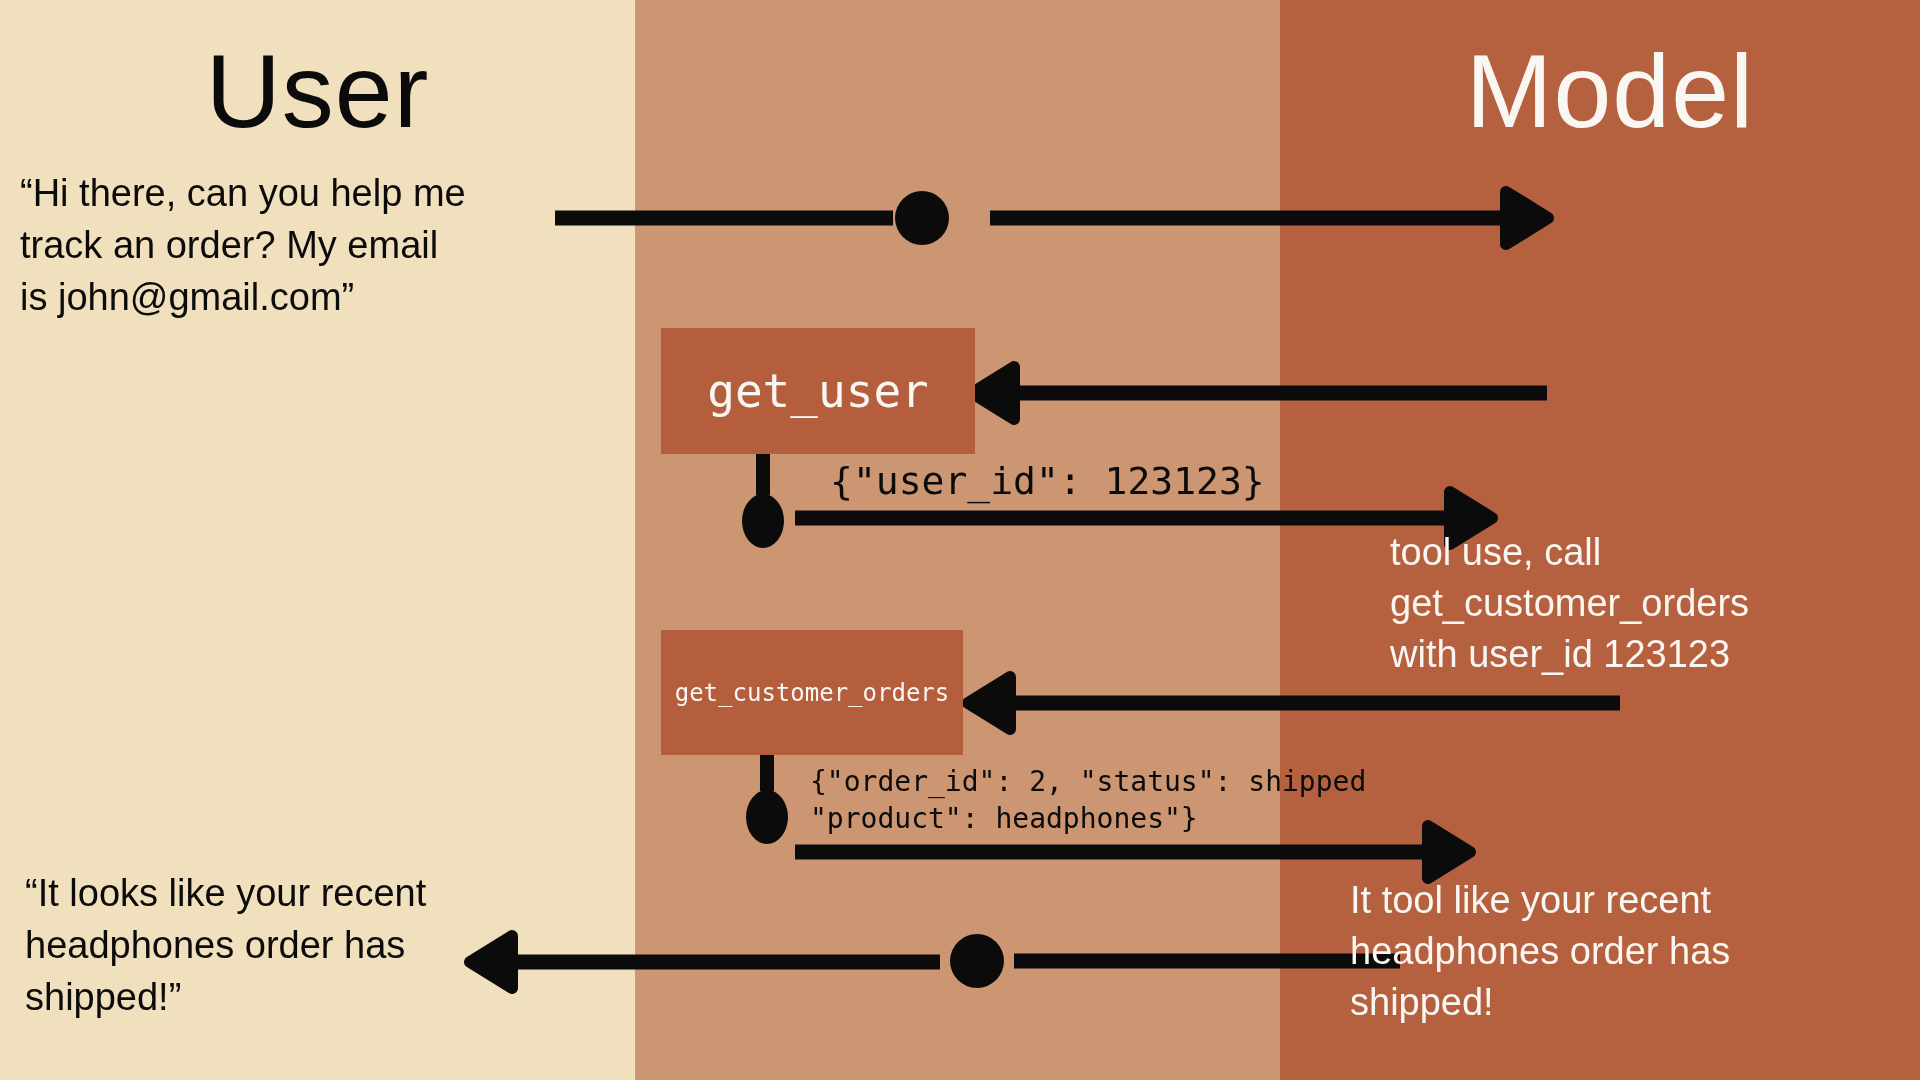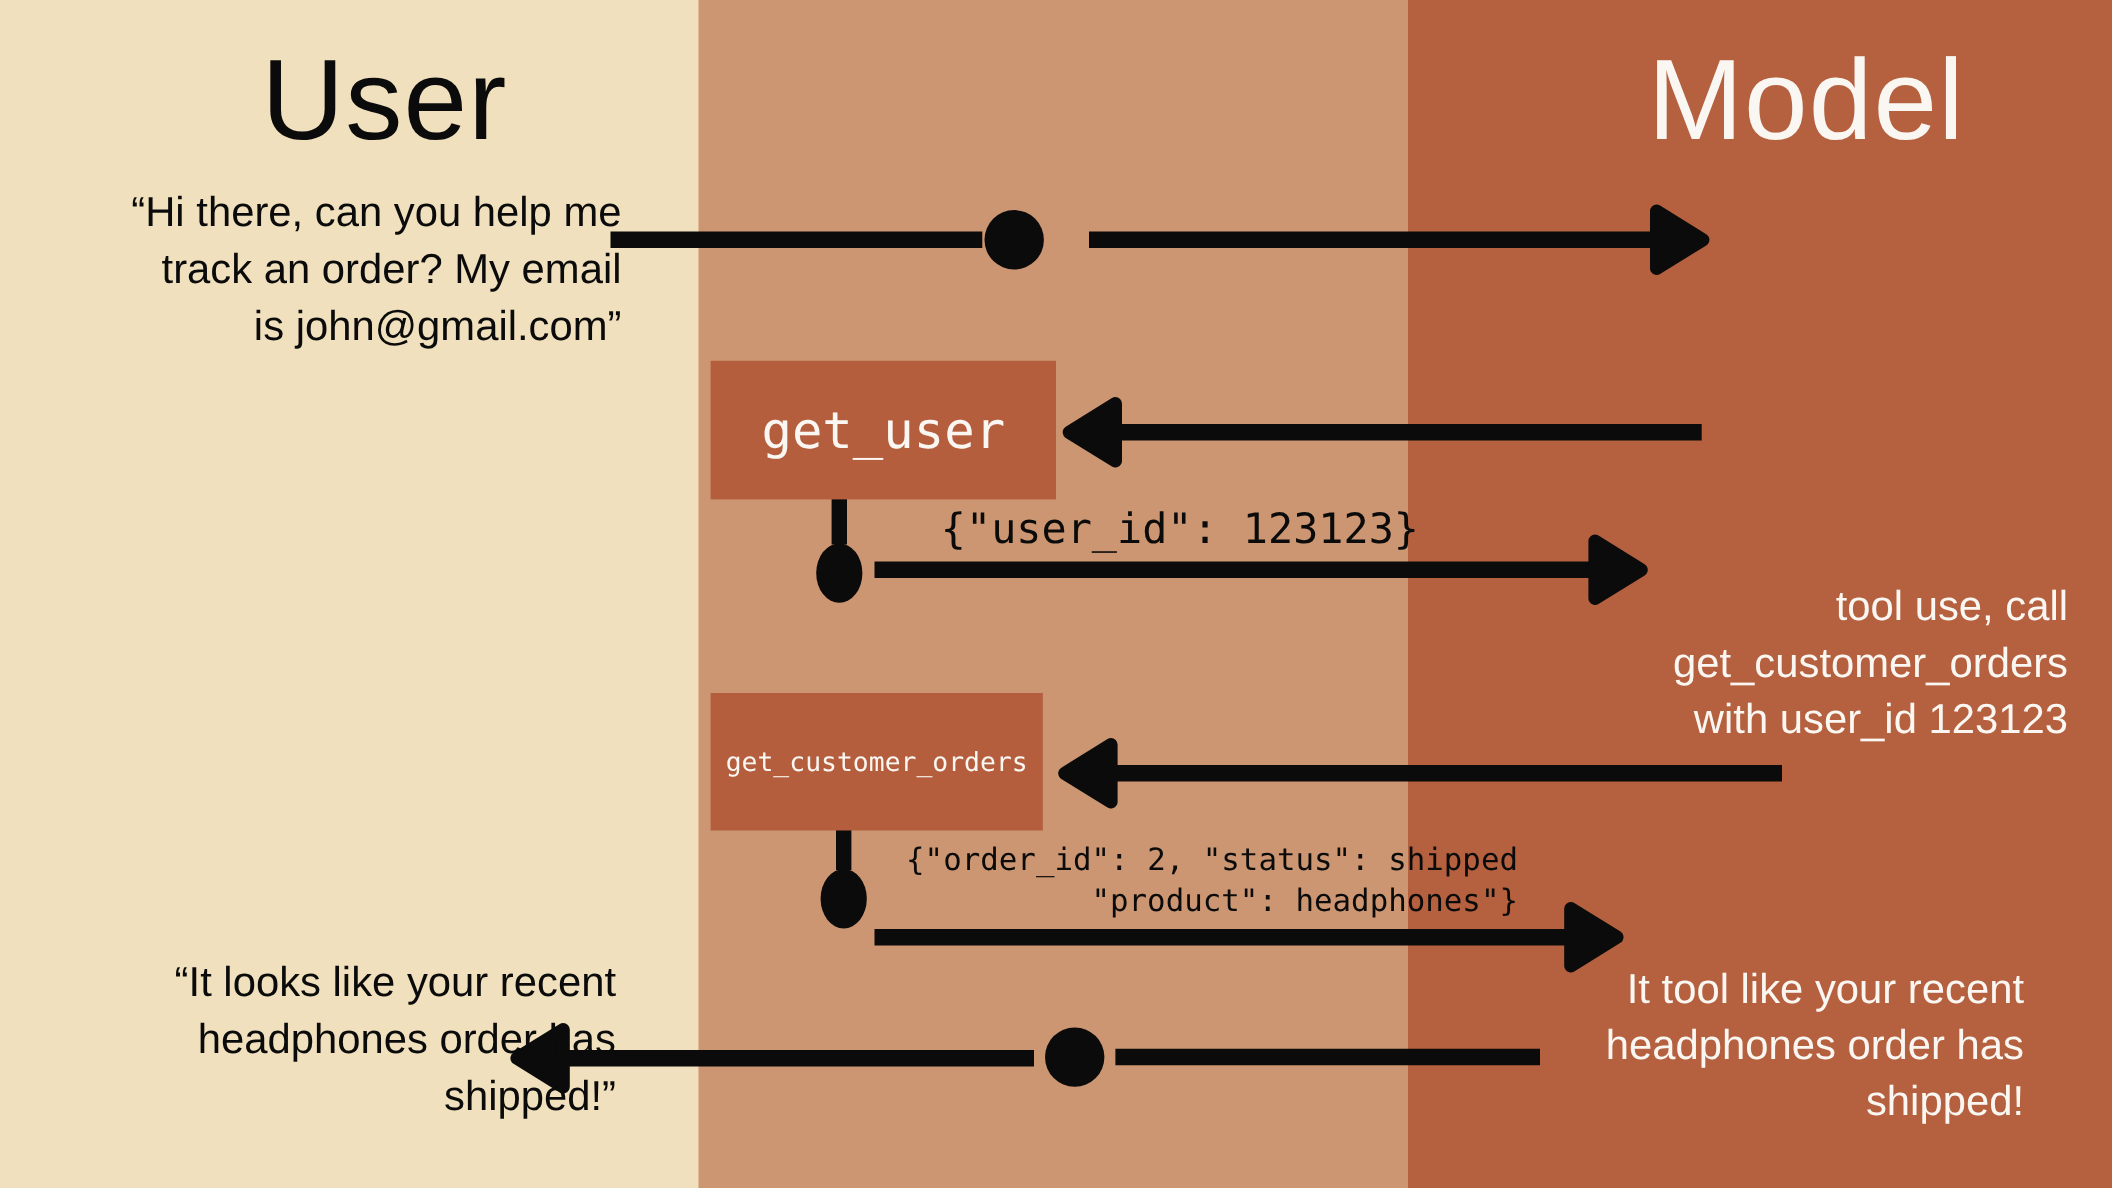--- a/index.html
+++ b/index.html
@@ -3,37 +3,37 @@
 <meta charset="utf-8">
 <style>
   html,body{margin:0;padding:0;}
   body{font-family:"Liberation Sans",sans-serif;}
   .stage{position:relative;width:1920px;height:1080px;overflow:hidden;background:var(--lane-user);}
   .lane{position:absolute;top:0;height:1080px;}
   .lane-user{left:0;width:635px;background:var(--lane-user);}
   .lane-app{left:635px;width:645px;background:var(--lane-app);}
   .lane-model{left:1280px;width:640px;background:var(--lane-model);}
   .hdr{position:absolute;top:34px;font-size:104px;line-height:1.1;text-align:center;
-       letter-spacing:1px;color:var(--ink);white-space:pre;padding-left:32px;}
+       letter-spacing:1px;color:var(--ink);white-space:pre;}
   .hdr-user{left:0;width:635px;}
   .hdr-app{left:635px;width:645px;color:var(--ink-light);}
   .hdr-model{left:1290px;width:640px;color:var(--ink-light);}
-  .txt{position:absolute;text-align:right;white-space:pre-line;color:var(--ink);
+  .txt{position:absolute;text-align:left;white-space:pre-line;color:var(--ink);
        font-size:38px;line-height:52px;}
   .txt-light{color:var(--ink-light);}
   .mono{font-family:"DejaVu Sans Mono",monospace;}
   .user-msg-1{left:20px;width:545px;top:167px;}
   .model-note-1{left:1285px;width:475px;top:258px;line-height:50px;}
   .json-user{left:830px;width:460px;top:460px;font-size:38px;line-height:42px;}
   .model-note-2{left:1390px;width:490px;top:527px;line-height:51px;}
   .json-order{left:810px;width:570px;top:763px;font-size:28px;line-height:37px;}
   .user-msg-2{left:25px;width:535px;top:867px;}
   .model-note-3{left:1350px;width:490px;top:875px;line-height:51px;}
   .toolbox{position:absolute;background:var(--box);display:flex;align-items:center;
-           justify-content:center;color:var(--ink-light);}
+           justify-content:center;color:var(--ink-light);margin-left:15px;}
   .box-get-user{left:646px;top:328px;width:314px;height:126px;font-size:46px;}
   .box-gco{left:646px;top:630px;width:302px;height:125px;font-size:24px;}
   .arrows{position:absolute;left:0;top:0;width:1920px;height:1080px;pointer-events:none;}
   .arrows line{stroke:var(--ink);stroke-width:15;}
   .arrows .stub{stroke-width:14;}
   .arrows circle,.arrows ellipse{fill:var(--ink);}
   .arrows .head{fill:var(--ink);stroke:var(--ink);stroke-width:12;stroke-linejoin:round;}
 </style>
 </head>
 <body>

